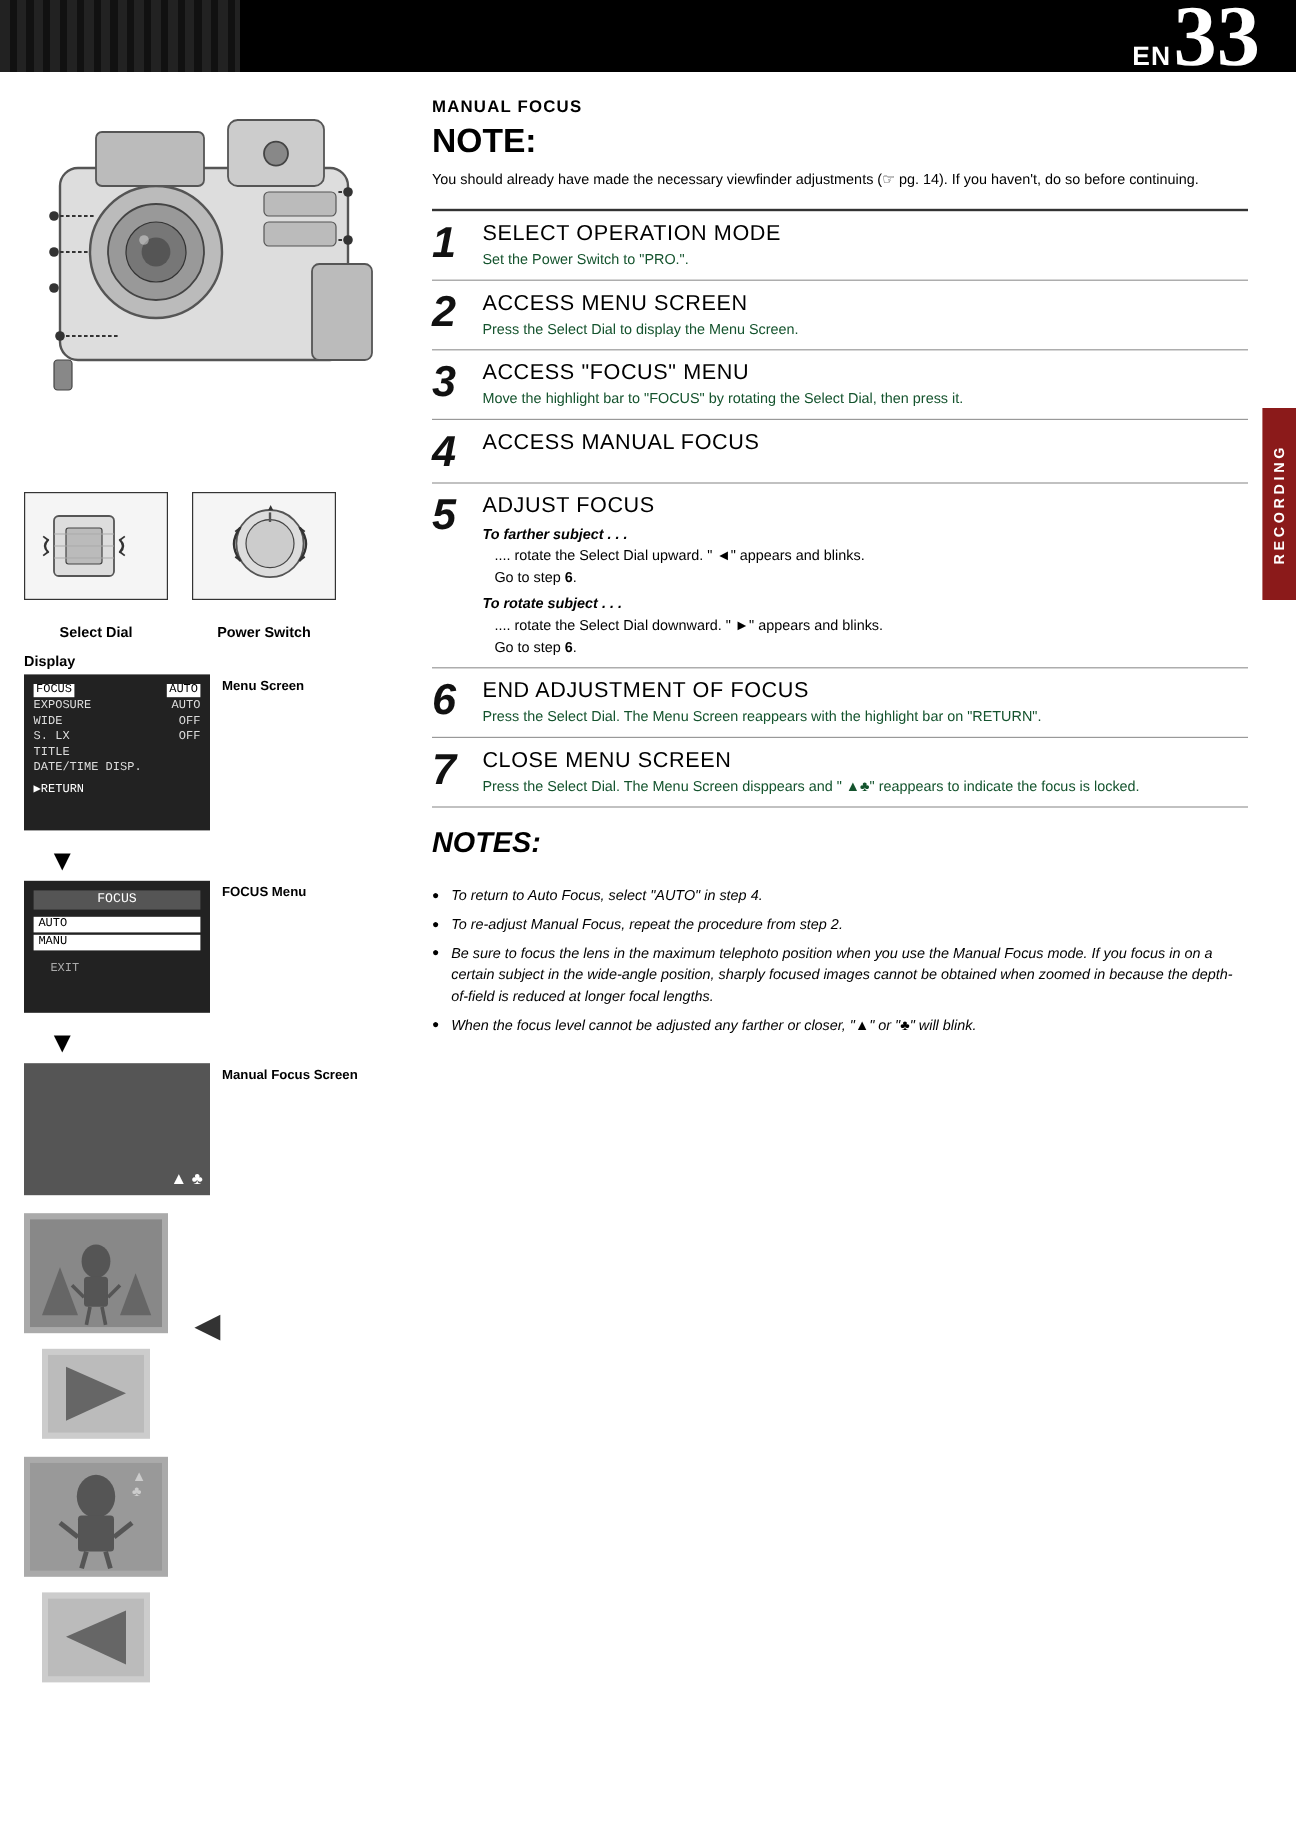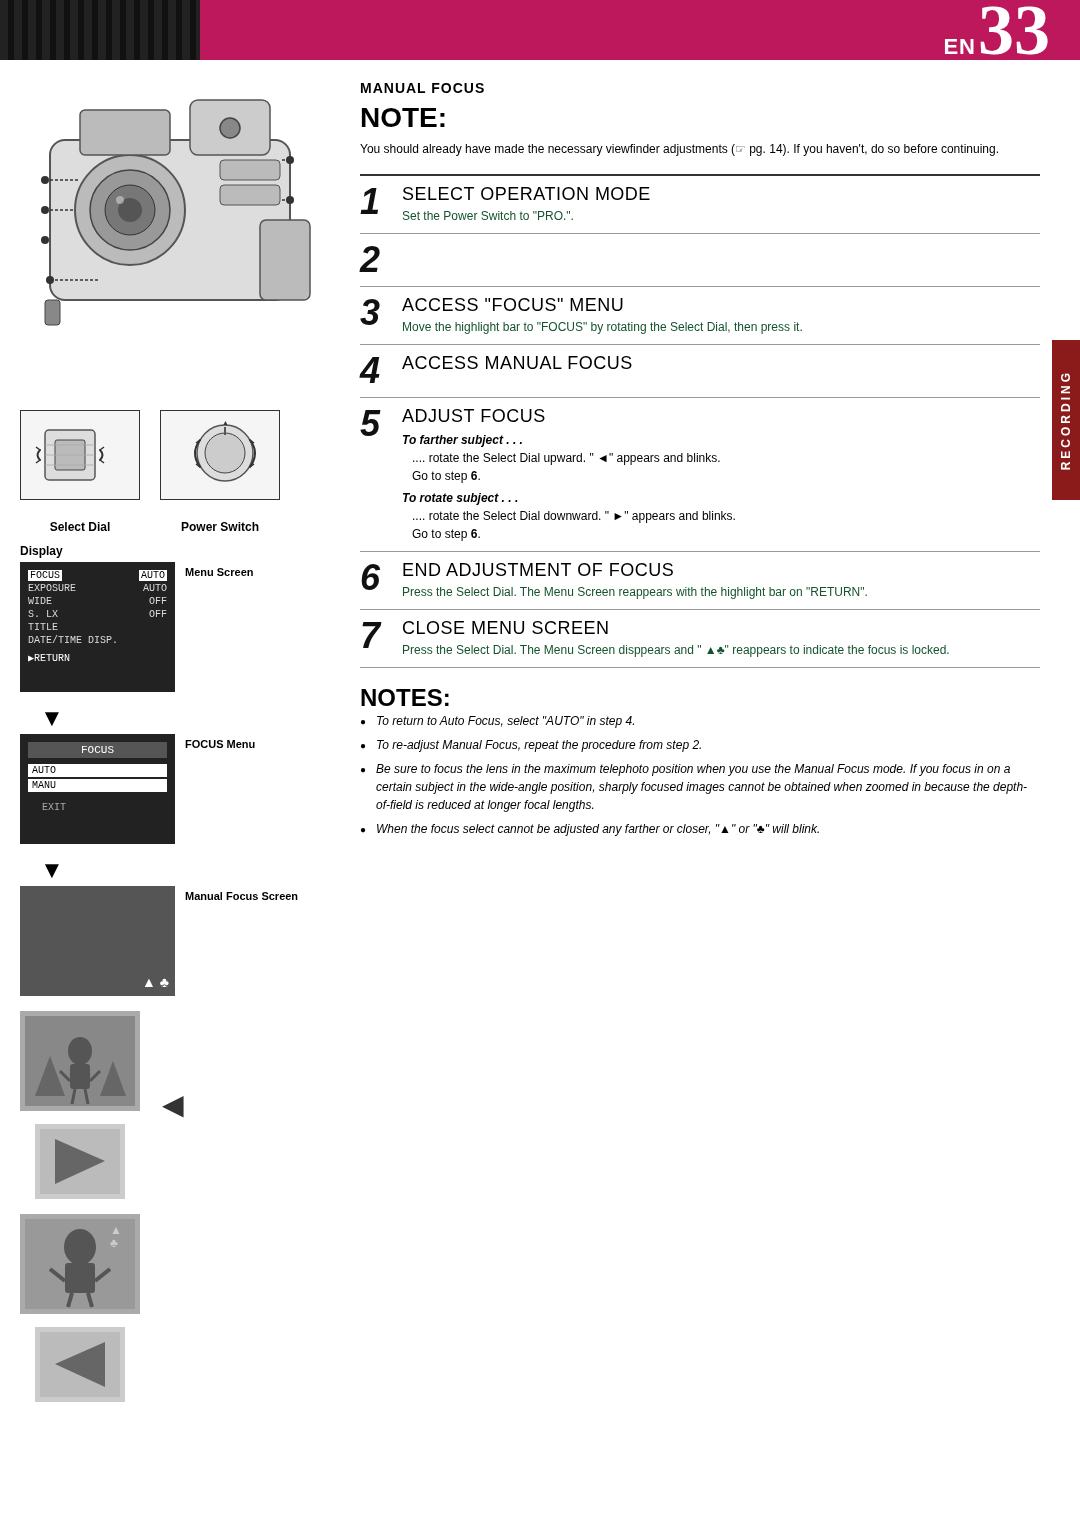--- a/index.html
+++ b/index.html
@@ -7,21 +7,21 @@
       font-family: Arial, Helvetica, sans-serif;
       background: #fff;
       width: 1080px;
       min-height: 1533px;
       position: relative;
       overflow-x: hidden;
     }
 
     
     .header-bar {
-      background: #be185d;
+      background: #000000;
       height: 60px;
       display: flex;
       align-items: center;
       justify-content: flex-end;
       padding-right: 30px;
       position: relative;
     }
     .header-stripes {
       position: absolute;
       left: 0; top: 0;
@@ -337,21 +337,22 @@
       font-weight: bold;
     }
 
     
     .notes-section {
       margin-top: 16px;
     }
     .notes-heading {
       font-size: 24px;
       font-weight: 900;
-      margin-bottom: 0;
+      font-style: italic;
+      margin-bottom: 20px;
     }
     .notes-list {
       list-style: none;
       padding: 0;
     }
     .notes-list li {
       font-size: 12px;
       font-style: italic;
       line-height: 1.5;
       margin-bottom: 6px;
@@ -600,20 +601,24 @@
       <div class="step">
         <div class="step-number">1</div>
         <div class="step-content">
           <div class="step-title">SELECT OPERATION MODE</div>
           <div class="step-desc">Set the Power Switch to "PRO.".</div>
         </div>
       </div>
 
       <div class="step">
         <div class="step-number">2</div>
+        <div class="step-content">
+          <div class="step-title">ACCESS MENU SCREEN</div>
+          <div class="step-desc">Press the Select Dial to display the Menu Screen.</div>
+        </div>
       </div>
 
       <div class="step">
         <div class="step-number">3</div>
         <div class="step-content">
           <div class="step-title">ACCESS "FOCUS" MENU</div>
           <div class="step-desc">Move the highlight bar to "FOCUS" by rotating the Select Dial, then press it.</div>
         </div>
       </div>
 
@@ -654,19 +659,19 @@
       </div>
 
     </div>
 
     <div class="notes-section">
       <div class="notes-heading">NOTES:</div>
       <ul class="notes-list">
         <li>To return to Auto Focus, select "AUTO" in step 4.</li>
         <li>To re-adjust Manual Focus, repeat the procedure from step 2.</li>
         <li>Be sure to focus the lens in the maximum telephoto position when you use the Manual Focus mode. If you focus in on a certain subject in the wide-angle position, sharply focused images cannot be obtained when zoomed in because the depth-of-field is reduced at longer focal lengths.</li>
-        <li>When the focus select cannot be adjusted any farther or closer, "▲" or "♣" will blink.</li>
+        <li>When the focus level cannot be adjusted any farther or closer, "▲" or "♣" will blink.</li>
       </ul>
     </div>
 
   </div>
 
 </div>
 
 </body></html>

